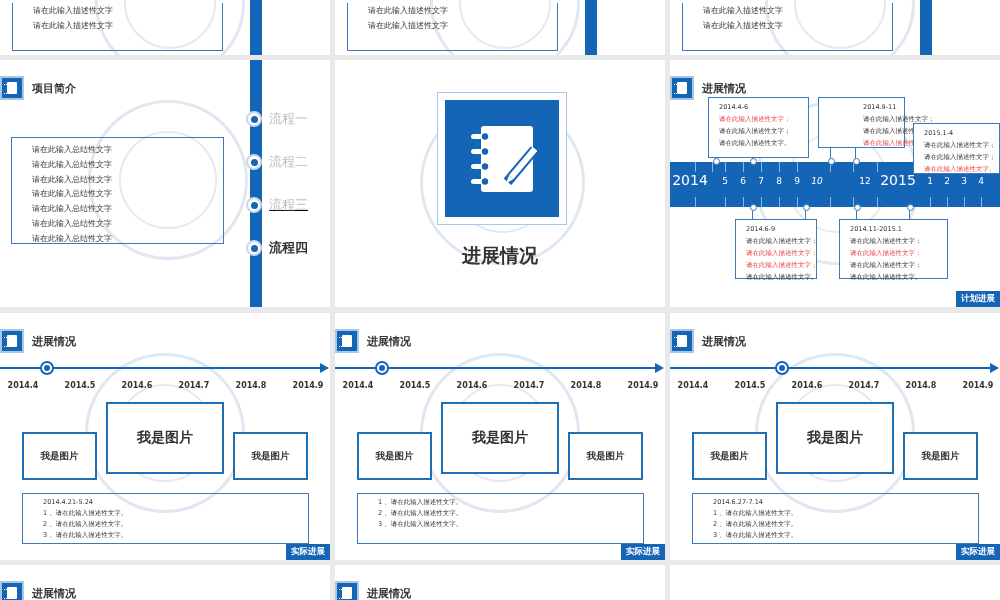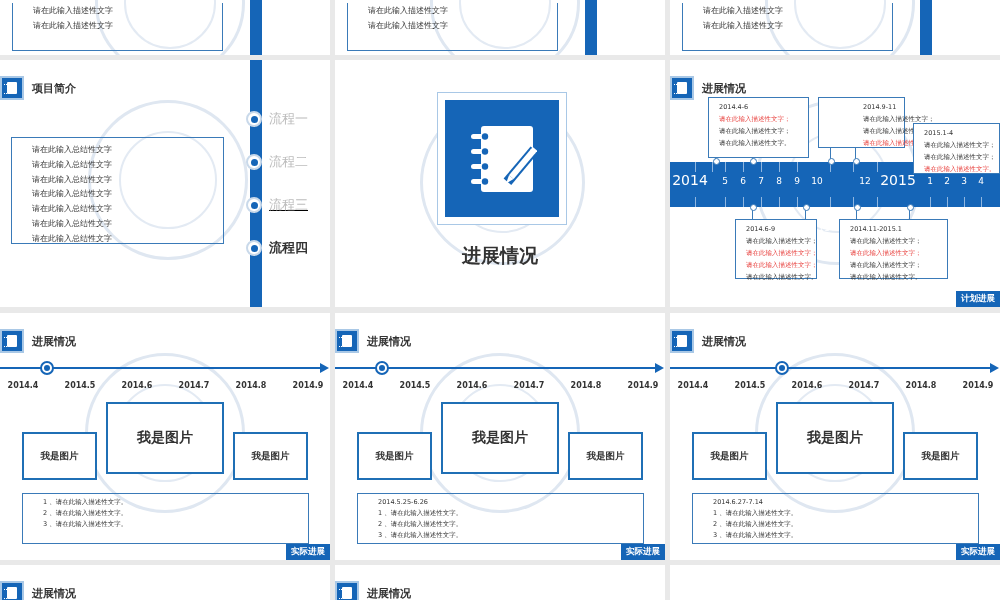--- a/index.html
+++ b/index.html
@@ -207,21 +207,21 @@
       <div class="tick" style="left:260px;bottom:0;height:10px;"></div>
       <div class="tick" style="left:277px;bottom:0;height:10px;"></div>
       <div class="tick" style="left:294px;bottom:0;height:10px;"></div>
       <div class="tick" style="left:311px;bottom:0;height:10px;"></div>
       <div class="lbl year" style="left:20px;">2014</div>
       <div class="lbl" style="left:55px;">5</div>
       <div class="lbl" style="left:73px;">6</div>
       <div class="lbl" style="left:91px;">7</div>
       <div class="lbl" style="left:109px;">8</div>
       <div class="lbl" style="left:127px;">9</div>
-      <div class="lbl" style="left:147px;">10</div>
+      <div class="lbl" style="left:147px;font-style:italic;">10</div>
       <div class="lbl" style="left:154px;margin-top:47px;">11</div>
       <div class="lbl" style="left:195px;">12</div>
       <div class="lbl year" style="left:228px;">2015</div>
       <div class="lbl" style="left:260px;">1</div>
       <div class="lbl" style="left:277px;">2</div>
       <div class="lbl" style="left:294px;">3</div>
       <div class="lbl" style="left:311px;">4</div>
     </div>
 
     <div class="connector up" style="left:45px;top:88px;height:14px;"></div>
@@ -289,20 +289,21 @@
     <div class="month" style="left:23px;">2014.4</div>
     <div class="month" style="left:80px;">2014.5</div>
     <div class="month" style="left:137px;">2014.6</div>
     <div class="month" style="left:194px;">2014.7</div>
     <div class="month" style="left:251px;">2014.8</div>
     <div class="month" style="left:308px;">2014.9</div>
     <div class="pic sm" style="left:22px;">我是图片</div>
     <div class="pic lg">我是图片</div>
     <div class="pic sm" style="left:233px;">我是图片</div>
     <div class="desc-box">
+      <div class="line">2014.4.21-5.24</div>
       <div class="line">1 、请在此输入描述性文字。</div>
       <div class="line">2 、请在此输入描述性文字。</div>
       <div class="line">3 、请在此输入描述性文字。</div>
     </div>
     <div class="corner-tag">实际进展</div>
   </div>
 
   <div class="slide c1 r2">
     <div class="watermark" style="left:85px;top:40px;width:160px;height:160px;"></div>
     <div class="hdr">
@@ -319,21 +320,20 @@
     <div class="month" style="left:23px;">2014.4</div>
     <div class="month" style="left:80px;">2014.5</div>
     <div class="month" style="left:137px;">2014.6</div>
     <div class="month" style="left:194px;">2014.7</div>
     <div class="month" style="left:251px;">2014.8</div>
     <div class="month" style="left:308px;">2014.9</div>
     <div class="pic sm" style="left:22px;">我是图片</div>
     <div class="pic lg">我是图片</div>
     <div class="pic sm" style="left:233px;">我是图片</div>
     <div class="desc-box">
-      <div class="line">2014.5.25-6.26</div>
       <div class="line">1 、请在此输入描述性文字。</div>
       <div class="line">2 、请在此输入描述性文字。</div>
       <div class="line">3 、请在此输入描述性文字。</div>
     </div>
     <div class="corner-tag">实际进展</div>
   </div>
 
   <div class="slide c2 r2">
     <div class="watermark" style="left:85px;top:40px;width:160px;height:160px;"></div>
     <div class="hdr">

